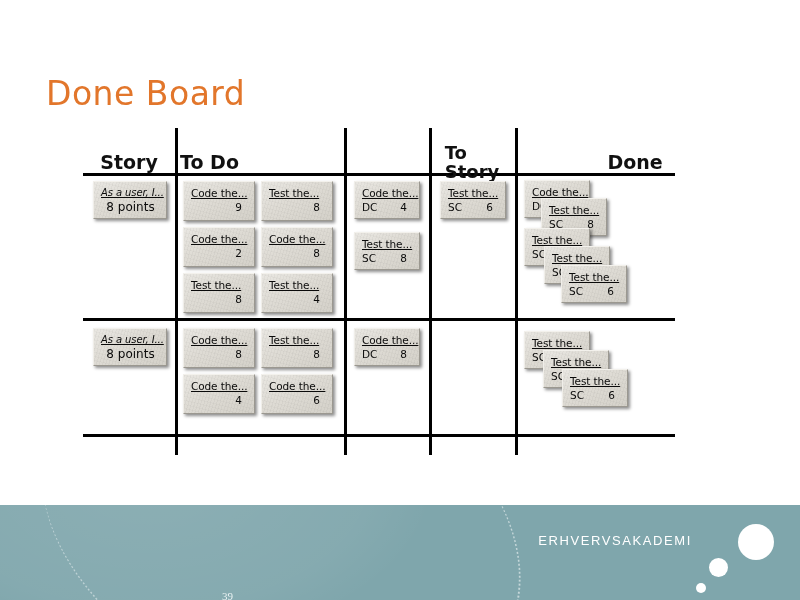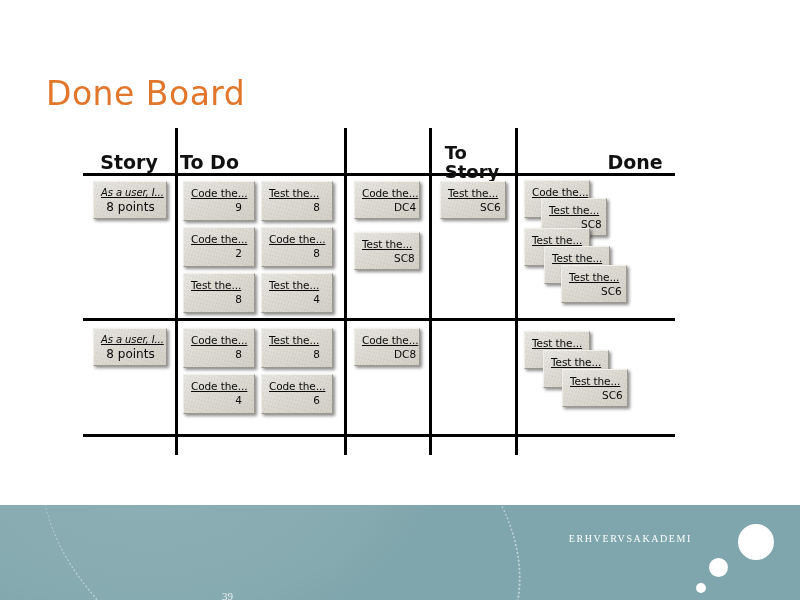--- a/index.html
+++ b/index.html
@@ -99,21 +99,21 @@
     text-decoration: underline;
   }
   .card .line2 {
     margin-top: 2px;
     font-size: 10.5px;
     display: flex;
     justify-content: space-between;
     white-space: nowrap;
   }
   .card .line2.right-only { justify-content: flex-end; }
-  .card .who { padding-left: 0px; margin-left: 32px; }
+  .card .who { padding-left: 0px; }
   .card .pts { padding-right: 6px; }
 
   .card.story .line1 { font-style: italic; font-size: 10px; }
   .card.story .line2 { justify-content: center; font-size: 12px; }
 
   
   #footer-band {
     position: absolute;
     left: 0;
     top: 505px;
@@ -151,22 +151,22 @@
     font-size: 11px;
     color: #e8f1f2;
     font-family: Liberation Serif, serif;
   }
   #brand-text {
     position: absolute;
     right: 108px;
     top: 532px;
     text-align: right;
     color: #ffffff;
-    font-family: Liberation Serif, serif;
-    font-size: 10px;
+    font-family: Liberation Sans, sans-serif;
+    font-size: 13px;
     letter-spacing: 1.6px;
     line-height: 1.45;
   }
   .brand-dot {
     position: absolute;
     border-radius: 50%;
     background: #ffffff;
   }
   #brand-dot-large { right: 26px; top: 524px; width: 36px; height: 36px; }
   #brand-dot-mid   { right: 72px; top: 558px; width: 19px; height: 19px; }

